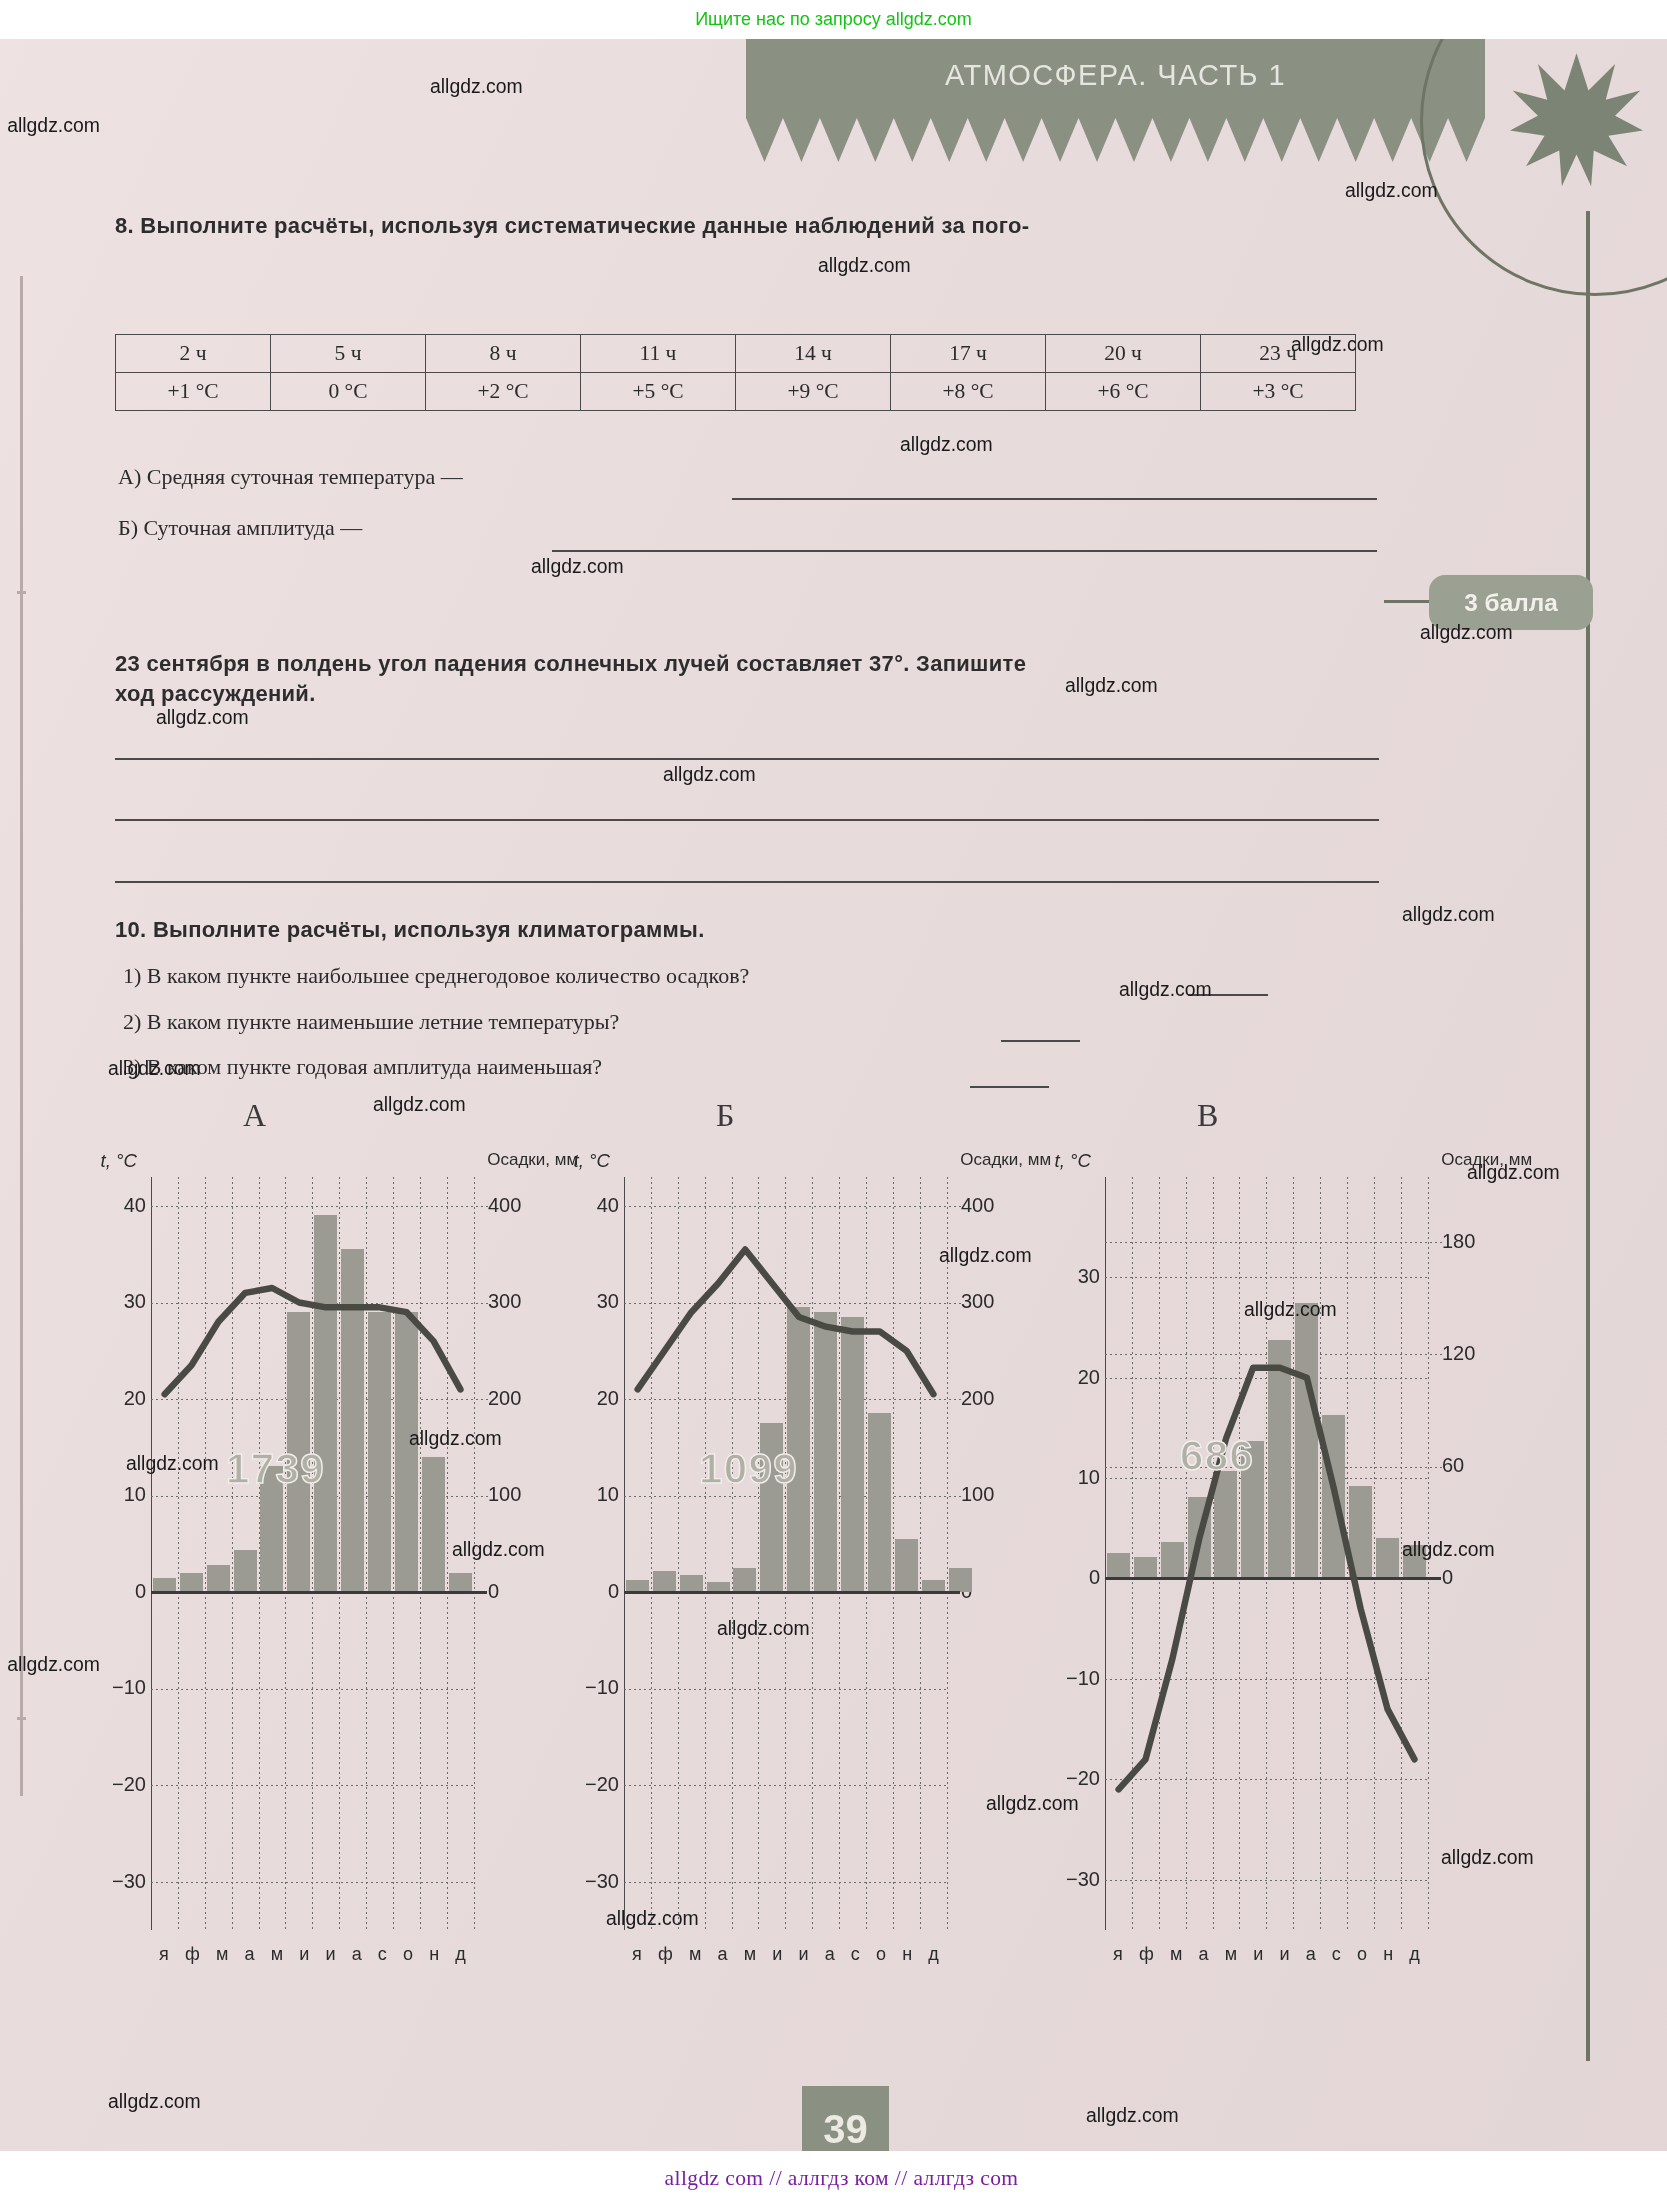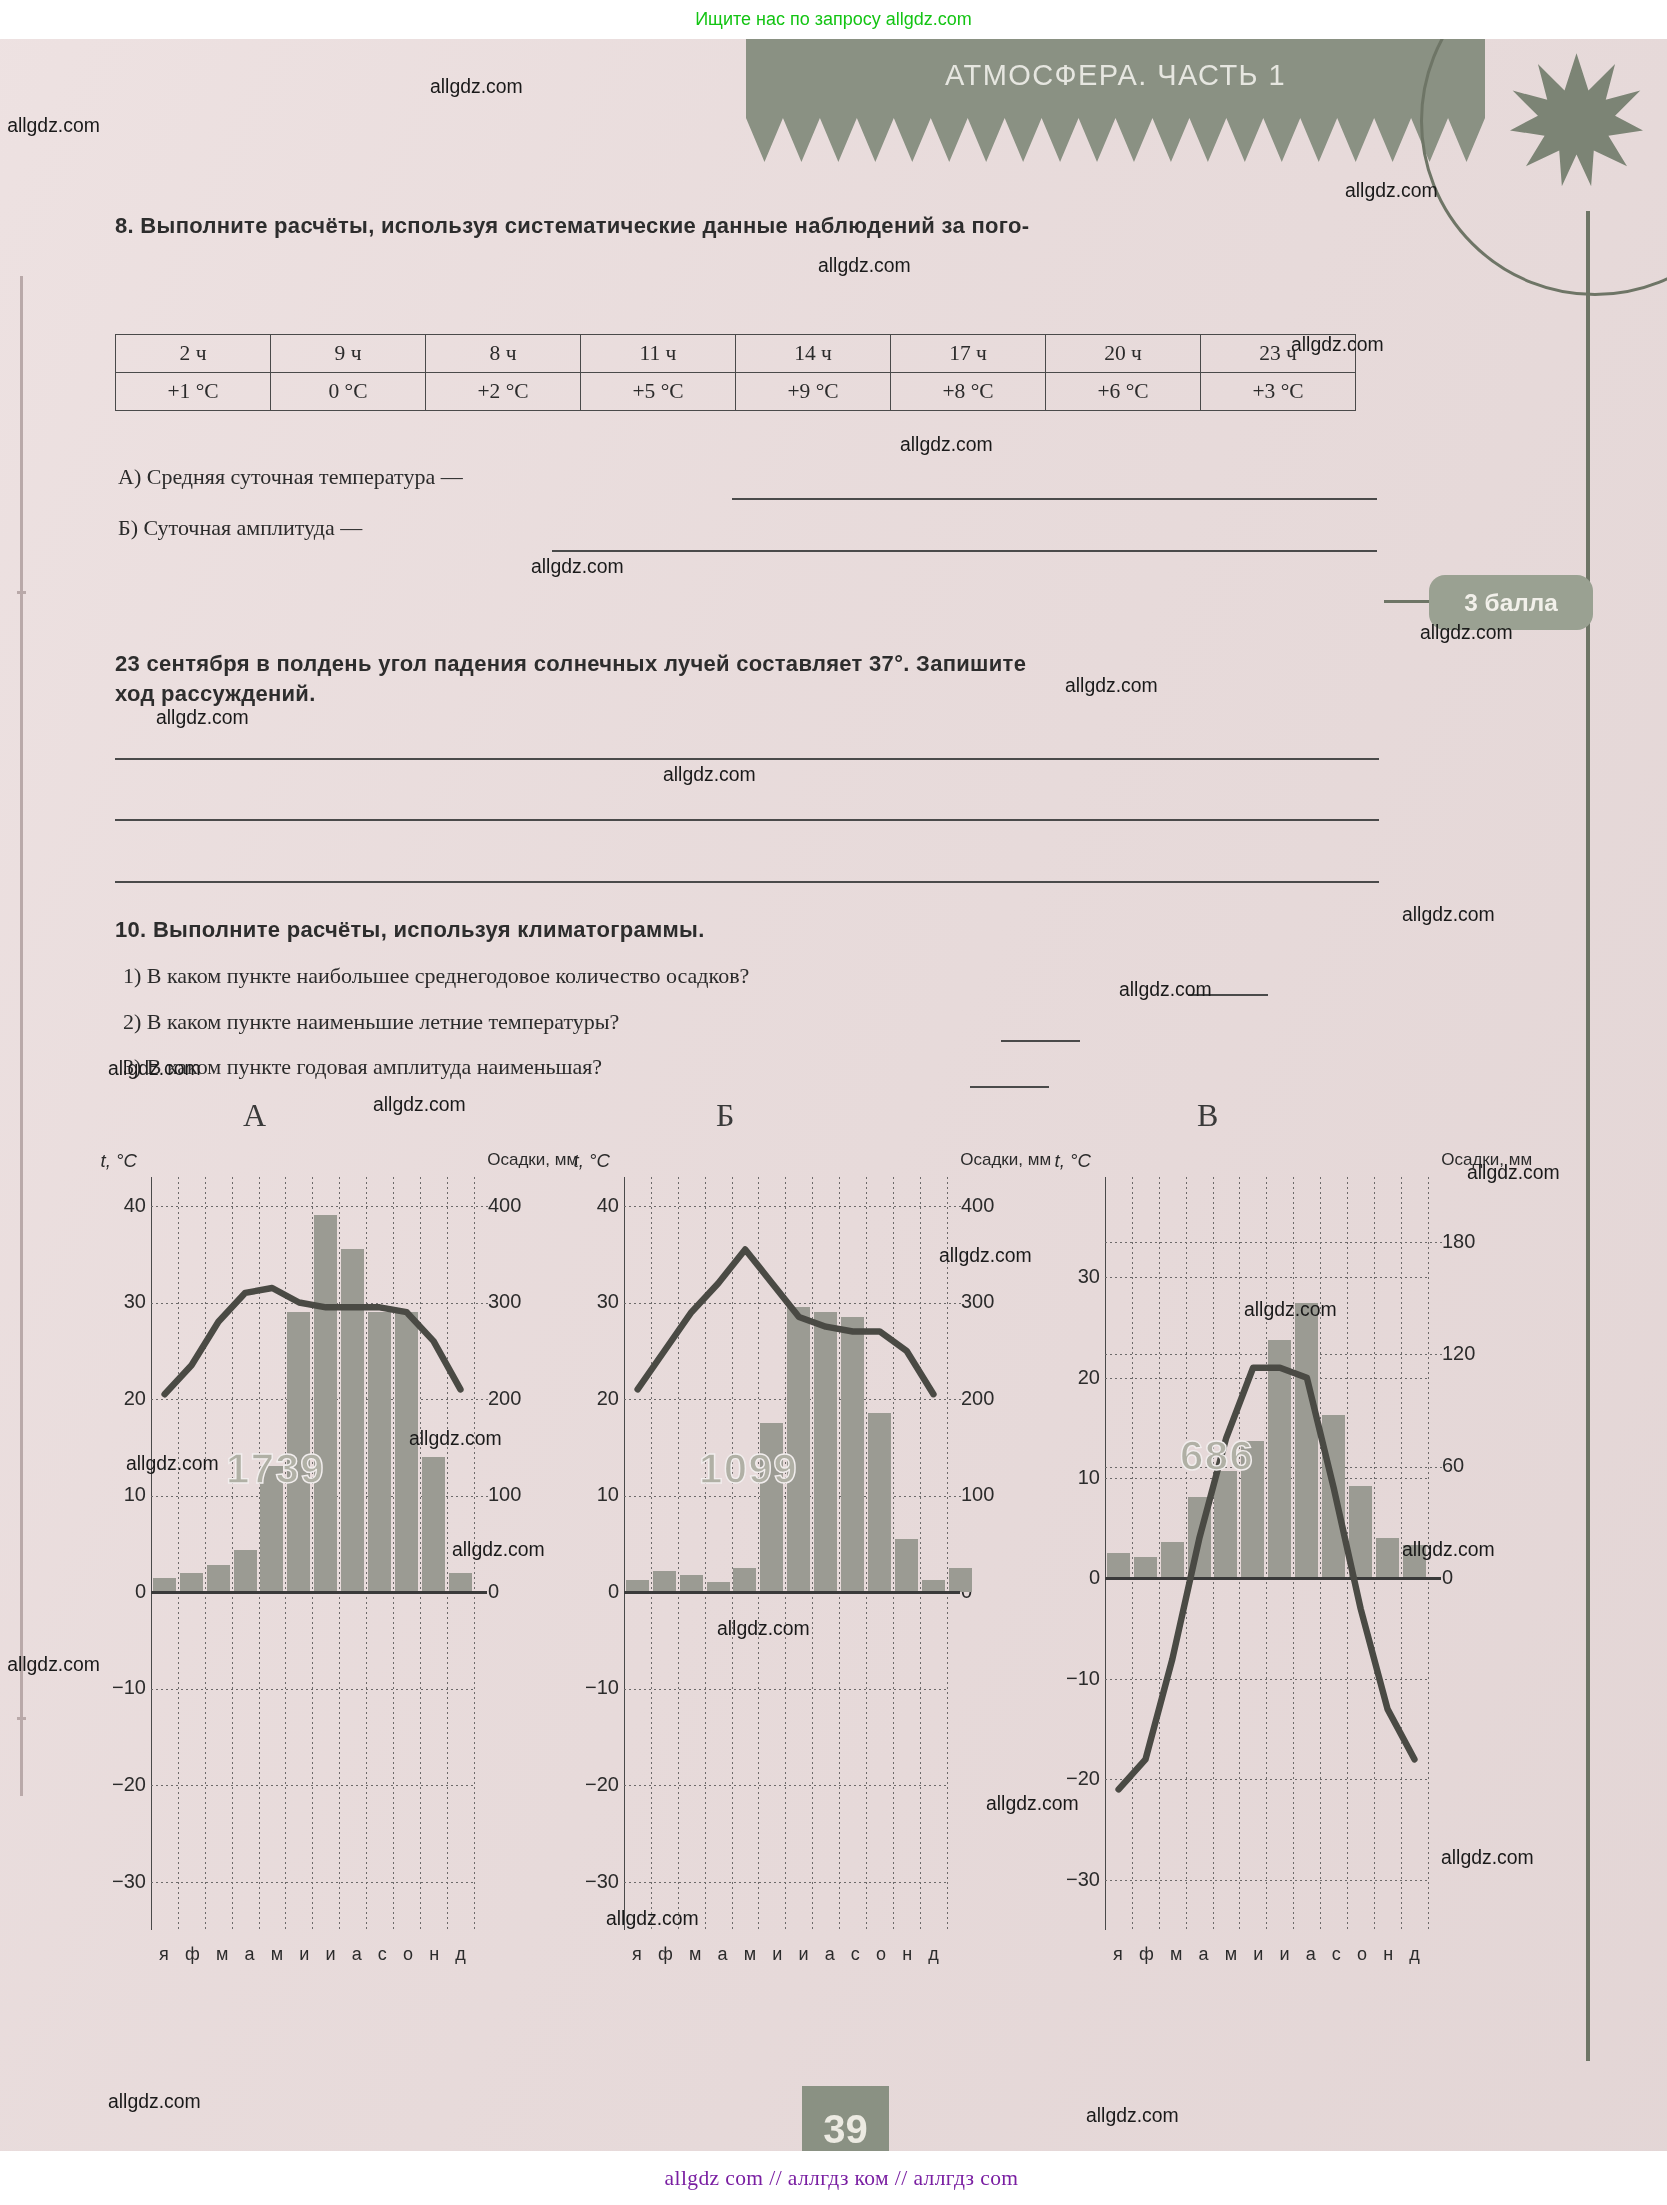--- a/index.html
+++ b/index.html
@@ -127,21 +127,21 @@
   <div class="bindline"></div>
   <div class="bindline2"></div>
   <div class="bindline3"></div>
 
   <div class="qtext" style="left:115px;top:172px;width:1284px;">8. Выполните расчёты, используя систематические данные наблюдений за пого-</div>
 
   <table class="tbl">
     <tbody>
         <tr>
       <td>2 ч</td>
-      <td>9 ч</td>
+      <td>5 ч</td>
       <td>8 ч</td>
       <td>11 ч</td>
       <td>14 ч</td>
       <td>17 ч</td>
       <td>20 ч</td>
       <td>23 ч</td>
     </tr>
     <tr>
       <td>+1 °C</td>
       <td>0 °C</td>

